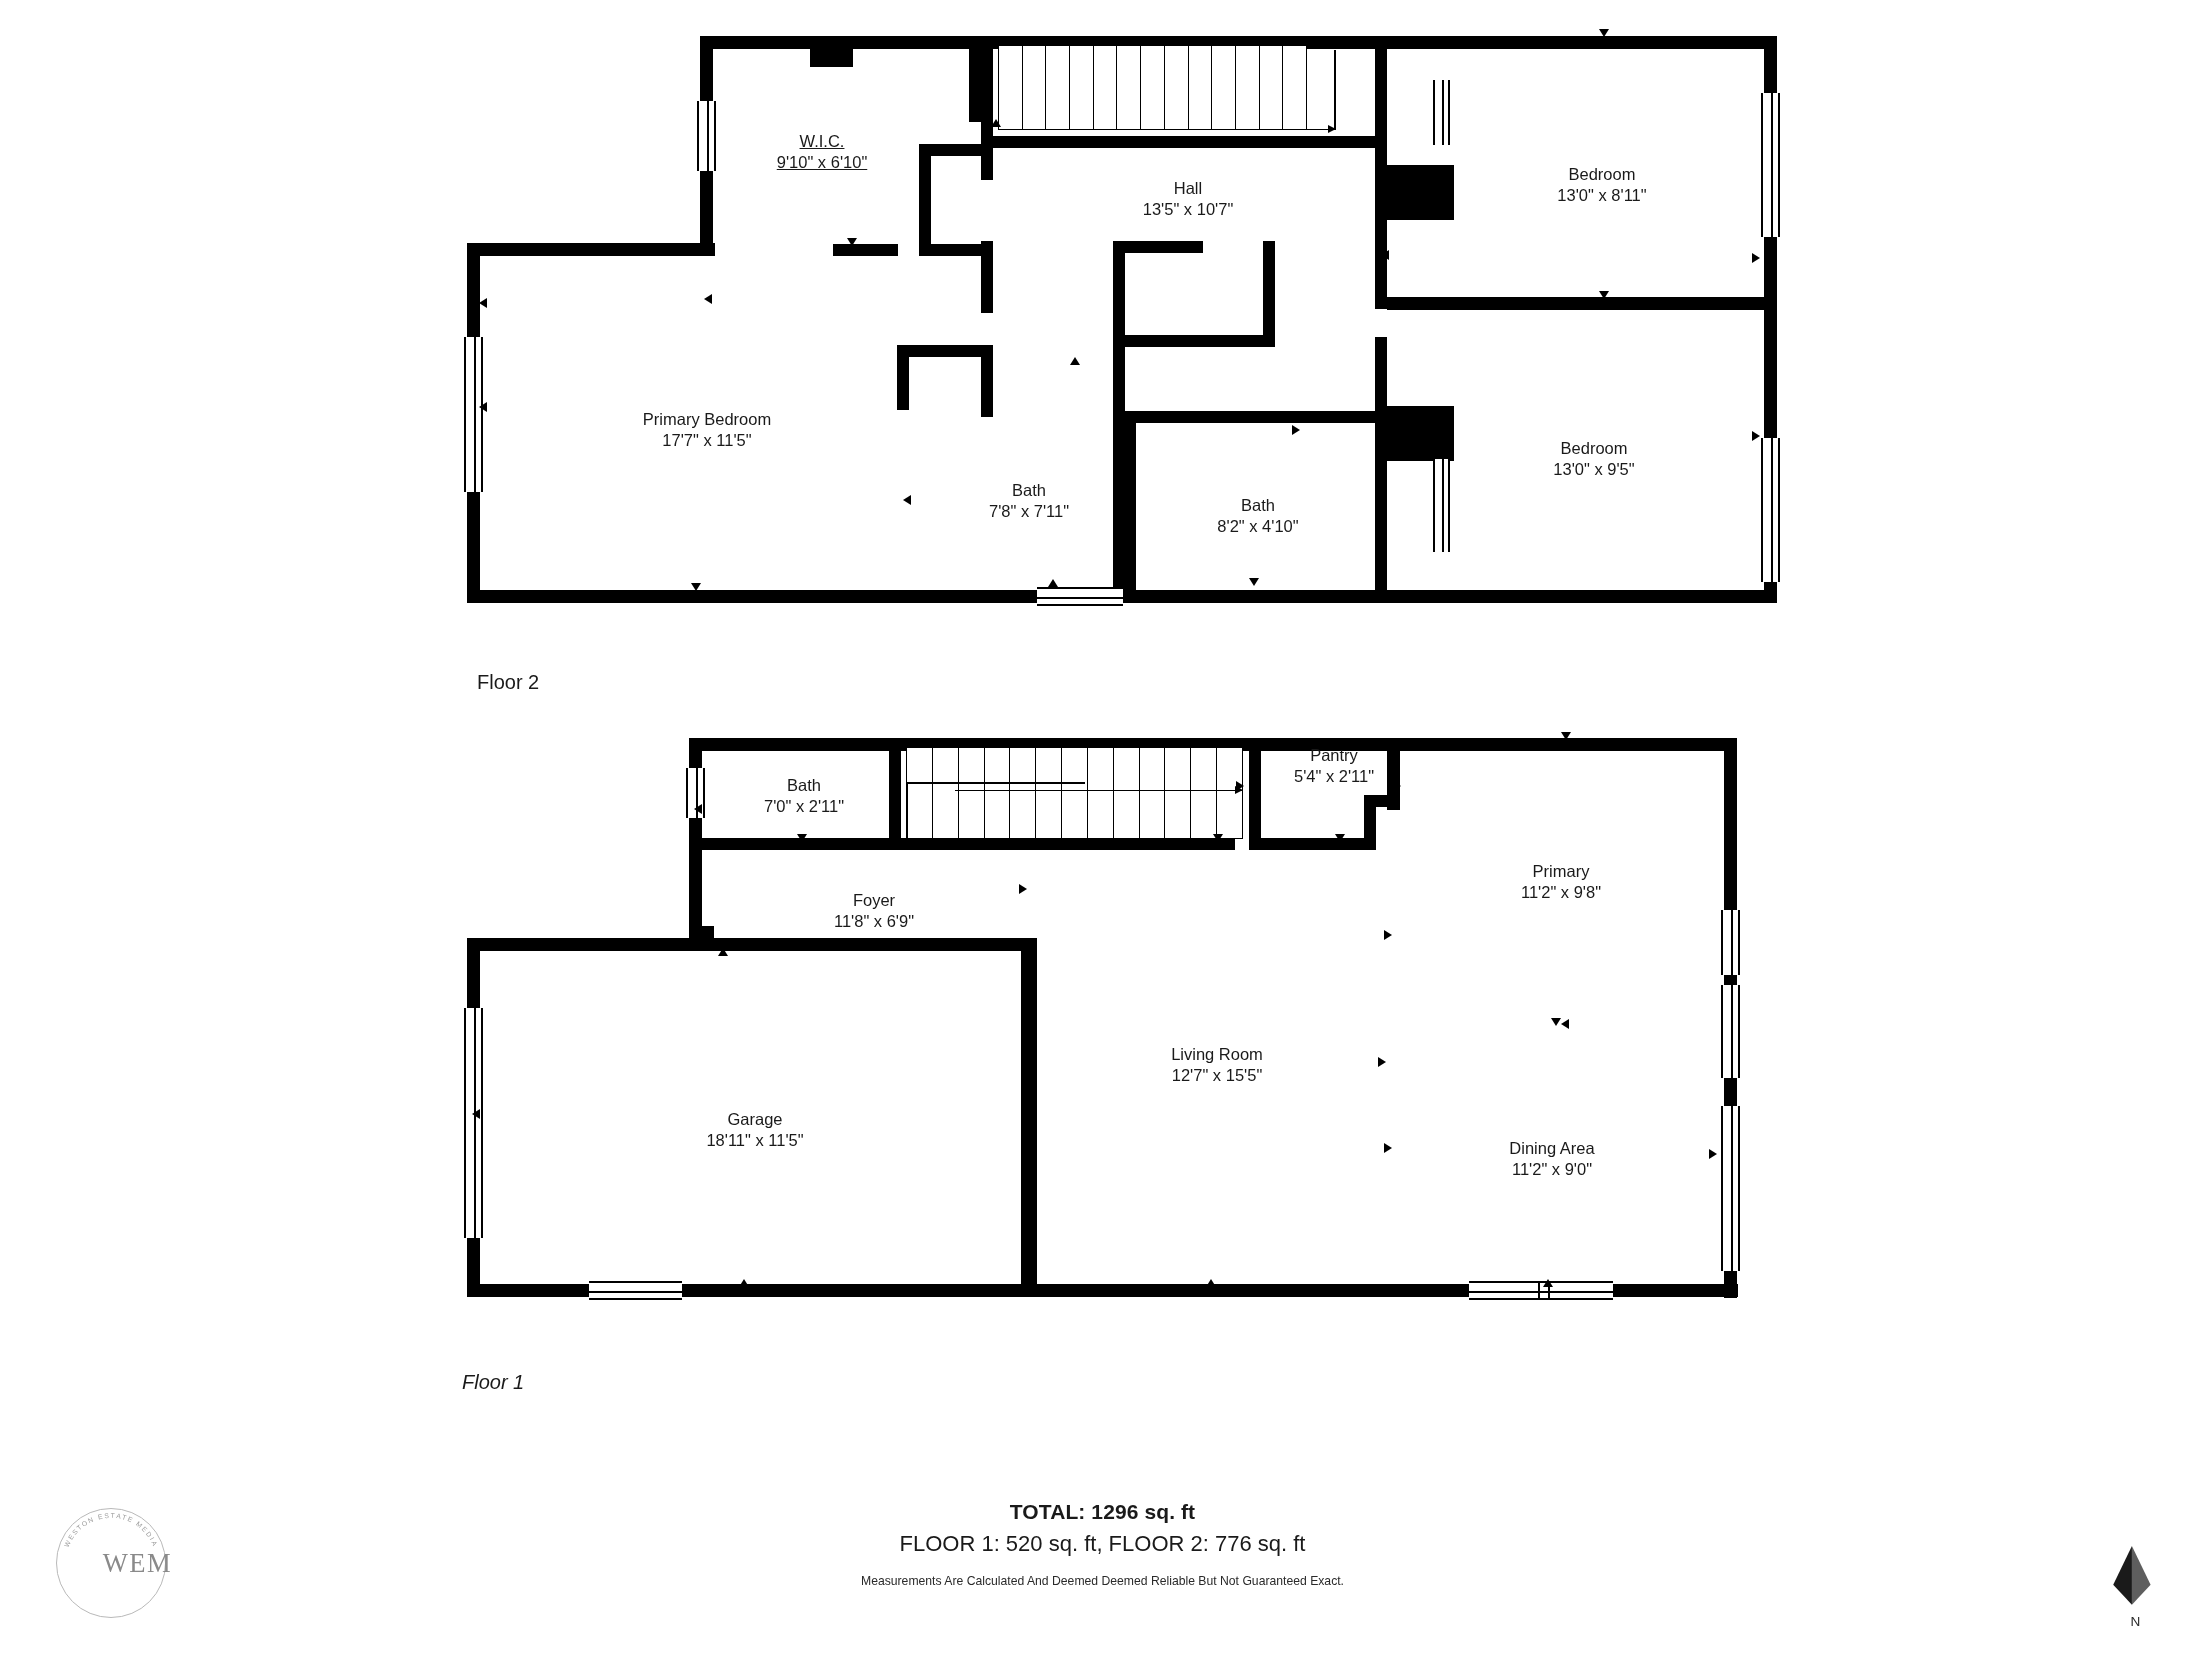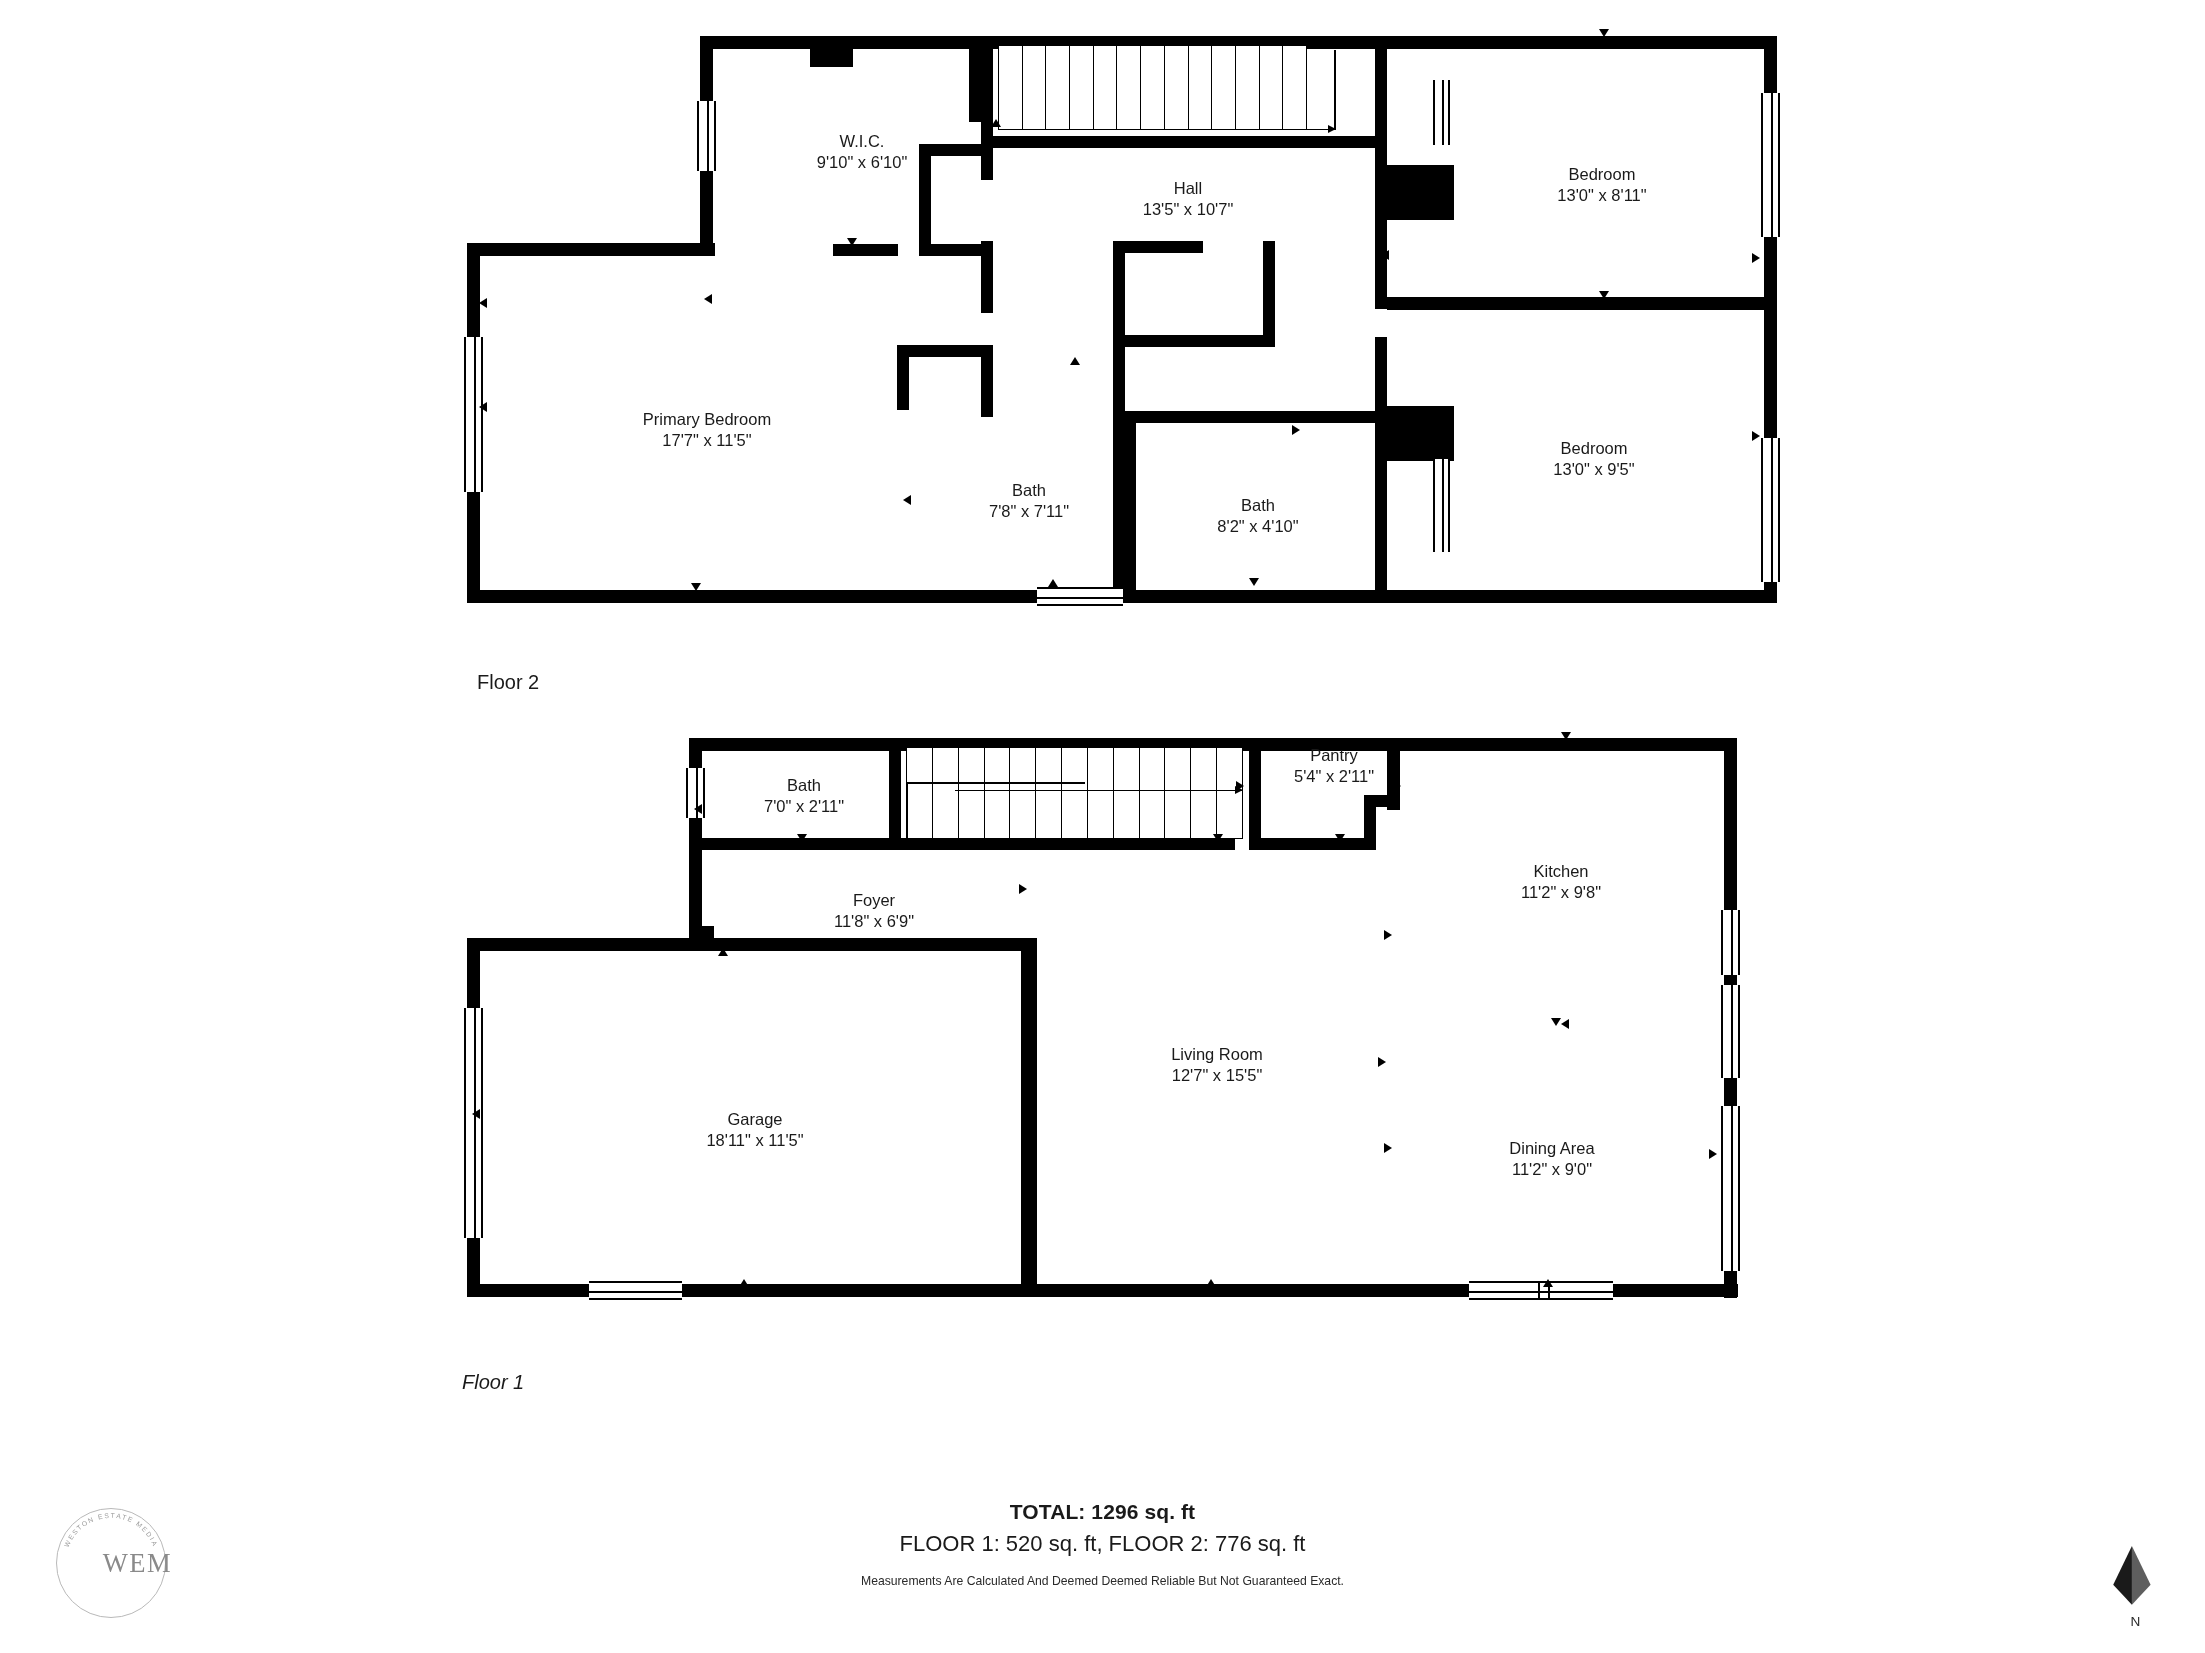--- a/index.html
+++ b/index.html
@@ -202,21 +202,21 @@
     <div class="tri up" style="left:1048px; top:579px;"></div>
     <div class="tri down" style="left:1249px; top:578px;"></div>
     <div class="tri right" style="left:1292px; top:425px;"></div>
     <div class="tri left" style="left:1381px; top:250px;"></div>
     <div class="tri left" style="left:1381px; top:416px;"></div>
     <div class="tri down" style="left:1599px; top:29px;"></div>
     <div class="tri down" style="left:1599px; top:291px;"></div>
     <div class="tri right" style="left:1752px; top:253px;"></div>
     <div class="tri right" style="left:1752px; top:431px;"></div>
 
-    <div class="label" style="left:862px; top:131px;">
+    <div class="label" style="left:822px; top:131px;text-decoration:underline;">
       <span class="nm">W.I.C.</span>
       <span class="dm">9'10" x 6'10"</span>
     </div>
     <div class="label" style="left:1188px; top:178px;">
       <span class="nm">Hall</span>
       <span class="dm">13'5" x 10'7"</span>
     </div>
     <div class="label" style="left:1602px; top:164px;">
       <span class="nm">Bedroom</span>
       <span class="dm">13'0" x 8'11"</span>
@@ -335,21 +335,21 @@
 
     <div class="label" style="left:804px; top:775px;">
       <span class="nm">Bath</span>
       <span class="dm">7'0" x 2'11"</span>
     </div>
     <div class="label" style="left:1334px; top:745px;">
       <span class="nm">Pantry</span>
       <span class="dm">5'4" x 2'11"</span>
     </div>
     <div class="label" style="left:1561px; top:861px;">
-      <span class="nm">Kitchen</span>
+      <span class="nm">Primary</span>
       <span class="dm">11'2" x 9'8"</span>
     </div>
     <div class="label" style="left:874px; top:890px;">
       <span class="nm">Foyer</span>
       <span class="dm">11'8" x 6'9"</span>
     </div>
     <div class="label" style="left:1217px; top:1044px;">
       <span class="nm">Living Room</span>
       <span class="dm">12'7" x 15'5"</span>
     </div>

